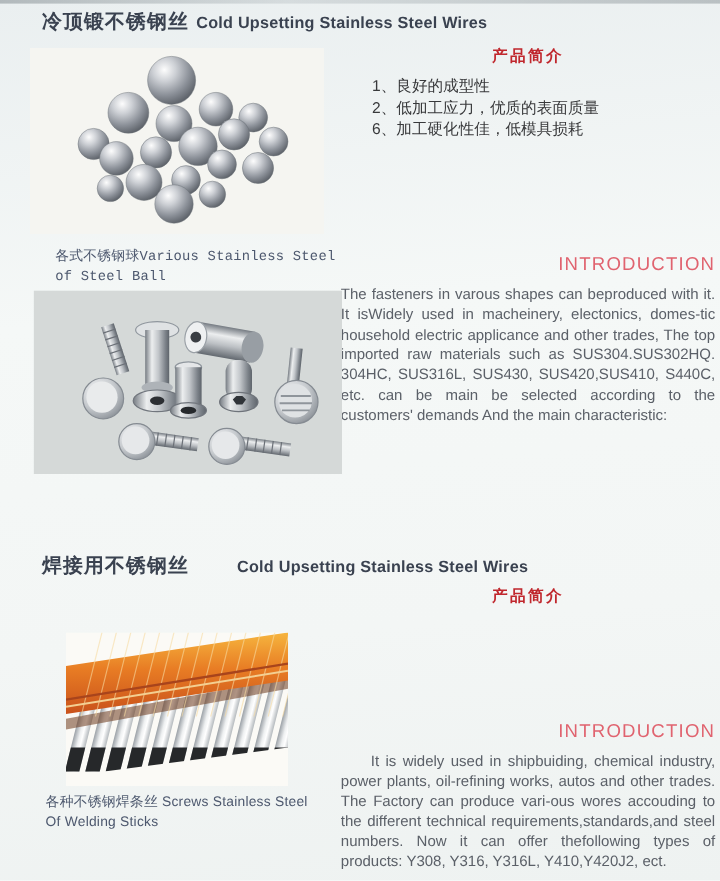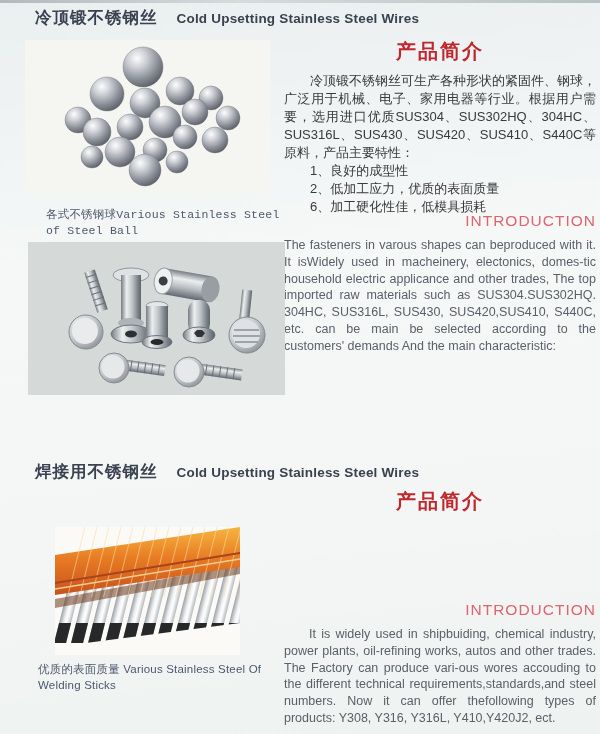--- a/index.html
+++ b/index.html
@@ -7,23 +7,23 @@
     position:relative;
     width:600px;height:734px;
     background:linear-gradient(175deg,#eaeff0 0%,#f5f8f7 35%,#f3f6f5 70%,#eef2f1 100%);
     font-family:"Liberation Sans",sans-serif;
     overflow:hidden;
   }
   .edge-top{position:absolute;top:0;left:0;right:0;height:3px;
     background:linear-gradient(90deg,rgba(110,120,125,.45),rgba(150,160,165,.25) 40%,rgba(110,120,125,.4));}
   .title-row{position:absolute;left:35px;display:flex;align-items:baseline;white-space:nowrap;}
   .title-zh{font-size:16.5px;font-weight:bold;color:#3a4250;letter-spacing:1px;}
-  .title-en{font-size:13.5px;font-weight:bold;color:#3a4250;margin-left:19px;letter-spacing:.2px;}
+  .title-en{font-size:13.5px;font-weight:bold;color:#3a4250;margin-left:6px;letter-spacing:.2px;}
   .rcol{position:absolute;left:284px;width:312px;}
-  .h-red{font-size:20px;font-weight:bold;color:#c0272d;text-align:center;letter-spacing:2px;margin:0 0 7px 0;}
+  .h-red{font-size:13px;font-weight:bold;color:#c0272d;text-align:center;letter-spacing:2px;margin:0 0 7px 0;}
   .h-pink{font-size:15.5px;font-weight:normal;color:#e0636f;text-align:right;letter-spacing:1px;margin:0 0 7px 0;}
   .zh-body{font-size:13px;line-height:1.38;color:#38393b;text-align:justify;text-indent:2em;margin:0;}
   .zh-items div{font-size:13px;line-height:1.38;color:#38393b;text-indent:2em;}
   .en-body{font-size:12.5px;line-height:1.34;color:#5b6068;text-align:justify;margin:0;}
   .en-items div{font-size:12.5px;line-height:1.34;color:#5b6068;text-indent:2em;text-align:justify;}
   .caption{position:absolute;font-size:11.5px;color:#4d586e;letter-spacing:.2px;line-height:1.35;}
   .photo{position:absolute;}
   .photo svg{display:block;}
 </style>
 </head>
@@ -66,21 +66,20 @@
         <circle cx="95" cy="112" r="15" fill="url(#ball)"></circle>
         <circle cx="67" cy="117" r="11" fill="url(#ball)"></circle>
         <circle cx="120" cy="130" r="16" fill="url(#ball)"></circle>
         <circle cx="152" cy="122" r="11" fill="url(#ball)"></circle>
       </g>
     </svg>
   </div>
 
   <div class="rcol" style="top:38px;">
     <div class="h-red">产品简介</div>
-    <p class="zh-body">冷顶锻不锈钢丝可生产各种形状的紧固件、钢球，广泛用于机械、电子、家用电器等行业。根据用户需要，选用进口优质SUS304、SUS302HQ、304HC、SUS316L、SUS430、SUS420、SUS410、S440C等原料，产品主要特性：</p>
     <div class="zh-items">
       <div>1、良好的成型性</div>
       <div>2、低加工应力，优质的表面质量</div>
       <div>6、加工硬化性佳，低模具损耗</div>
     </div>
   </div>
 
   <div class="caption" style="left:46px;top:207px;width:250px;font-family:Liberation Mono, monospace;">各式不锈钢球Various Stainless Steel of Steel Ball</div>
 
   <div class="rcol" style="top:212px;">
@@ -180,21 +179,21 @@
             <line x1="199" y1="122" x2="199" y2="133"></line>
             <line x1="206" y1="122" x2="206" y2="133"></line>
           </g>
       </g>
       <circle cx="161" cy="130" r="15" fill="url(#mhd)" stroke="#858b92" stroke-width="1"></circle>
       <circle cx="160" cy="129" r="11.5" fill="#e6e8ea"></circle>
     </svg>
   </div>
 
 
-  <div class="title-row" style="top:461px;">
+  <div class="title-row" style="top:461px;gap:34px;">
     <span class="title-zh">焊接用不锈钢丝</span>
     <span class="title-en">Cold Upsetting Stainless Steel Wires</span>
   </div>
 
   <div class="rcol" style="top:488px;">
     <div class="h-red">产品简介</div>
   </div>
 
   <div class="photo" style="left:55px;top:527px;width:185px;height:128px;">
     <svg width="185" height="128" viewBox="0 0 185 128">
@@ -276,14 +275,14 @@
         </g>
       </g>
     </svg>
   </div>
 
   <div class="rcol" style="top:601px;">
     <div class="h-pink">INTRODUCTION</div>
     <p class="en-body" style="text-indent:2em;">It is widely used in shipbuiding, chemical industry, power plants, oil-refining works, autos and other trades. The Factory can produce vari-ous wores accouding to the different technical requirements,standards,and steel numbers. Now it can offer thefollowing types of products: Y308, Y316, Y316L, Y410,Y420J2, ect.</p>
   </div>
 
-  <div class="caption" style="left:38px;top:662px;width:225px;">优质的表面质量 Various Stainless Steel Of Welding Sticks</div>
+  <div class="caption" style="left:38px;top:662px;width:225px;">各种不锈钢焊条丝 Screws Stainless Steel Of Welding Sticks</div>
 </div>
 
 </body></html>

